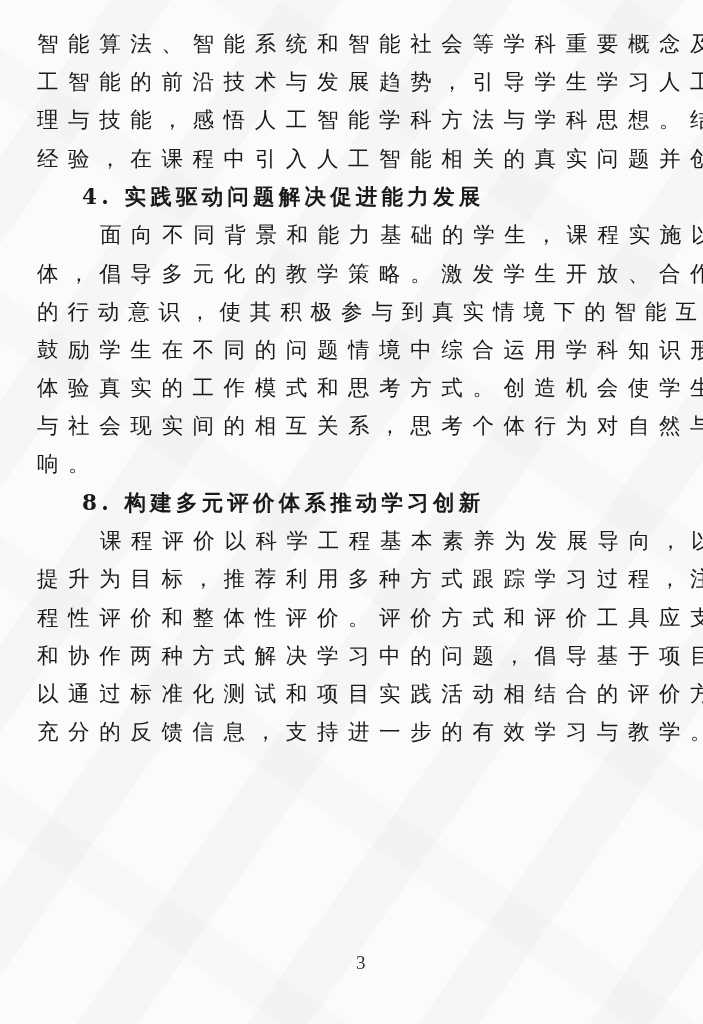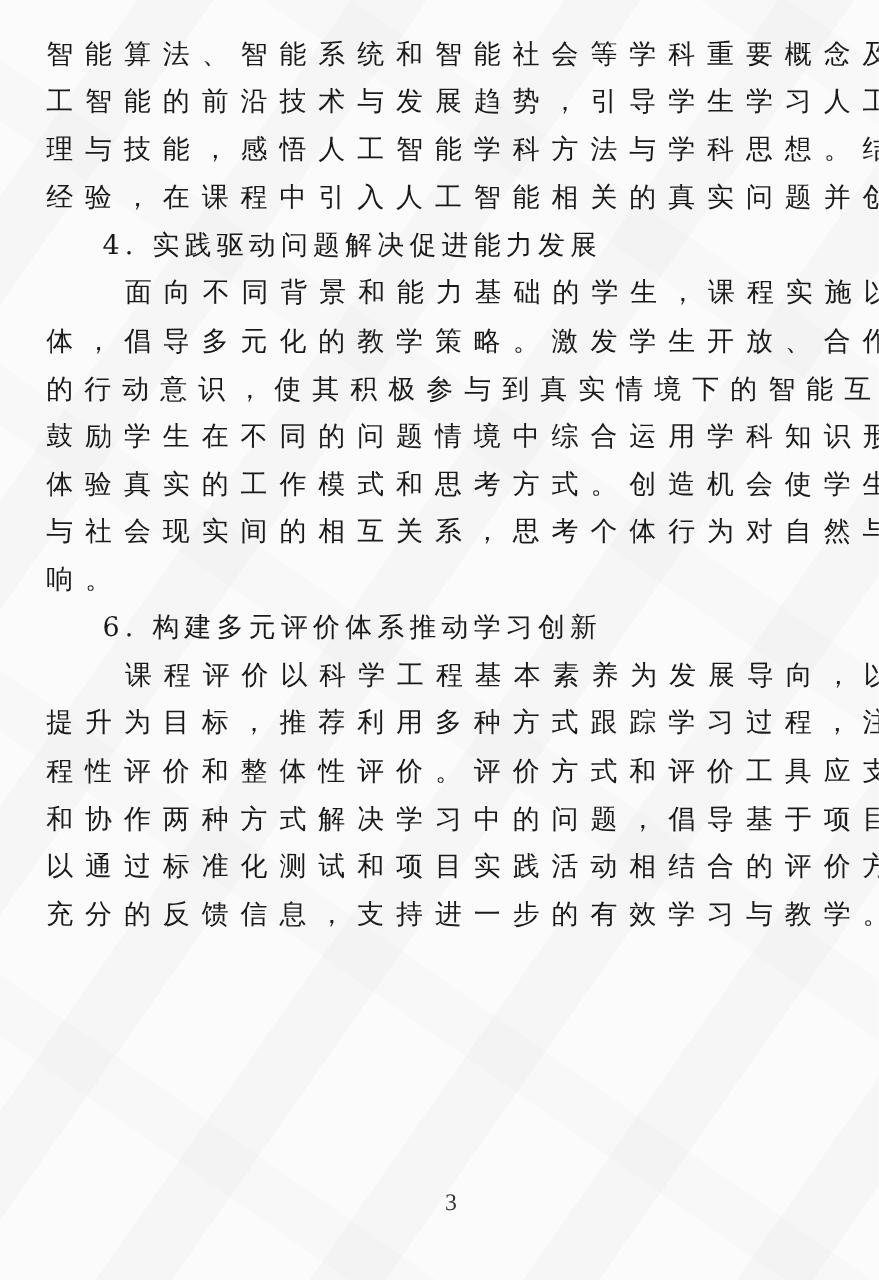--- a/index.html
+++ b/index.html
@@ -33,21 +33,21 @@
     height: 38.2px;
     line-height: 38.2px;
     font-size: 21.5px;
     letter-spacing: 9.6px;
     white-space: nowrap;
   }
   .line.indent {
     padding-left: 63px;
   }
   .heading {
-    font-weight: normal;
+    font-weight: bold;
     padding-left: 45px;
     letter-spacing: 4.2px;
     font-size: 21.5px;
     height: 38.6px;
     line-height: 38.6px;
     white-space: nowrap;
   }
   .page-number {
     position: absolute;
     left: 356px;
@@ -76,21 +76,21 @@
     <div class="line indent">面向不同背景和能力基础的学生，课程实施以项目活动为载</div>
     <div class="line">体，倡导多元化的教学策略。激发学生开放、合作、协同和循证</div>
     <div class="line" style="letter-spacing:8.9px">的行动意识，使其积极参与到真实情境下的智能互动学习活动中。</div>
     <div class="line">鼓励学生在不同的问题情境中综合运用学科知识形成解决方案，</div>
     <div class="line">体验真实的工作模式和思考方式。创造机会使学生感受智能技术</div>
     <div class="line">与社会现实间的相互关系，思考个体行为对自然与人文环境的影</div>
     <div class="line">响。</div>
   </div>
 
   <div>
-    <div class="heading">6. 构建多元评价体系推动学习创新</div>
+    <div class="heading">8. 构建多元评价体系推动学习创新</div>
     <div class="line indent">课程评价以科学工程基本素养为发展导向，以基础关键能力</div>
     <div class="line">提升为目标，推荐利用多种方式跟踪学习过程，注重情境中的过</div>
     <div class="line">程性评价和整体性评价。评价方式和评价工具应支持学生以自主</div>
     <div class="line">和协作两种方式解决学习中的问题，倡导基于项目的学习。也可</div>
     <div class="line">以通过标准化测试和项目实践活动相结合的评价方式，获取相对</div>
     <div class="line">充分的反馈信息，支持进一步的有效学习与教学。</div>
   </div>
 
 </div>
 

